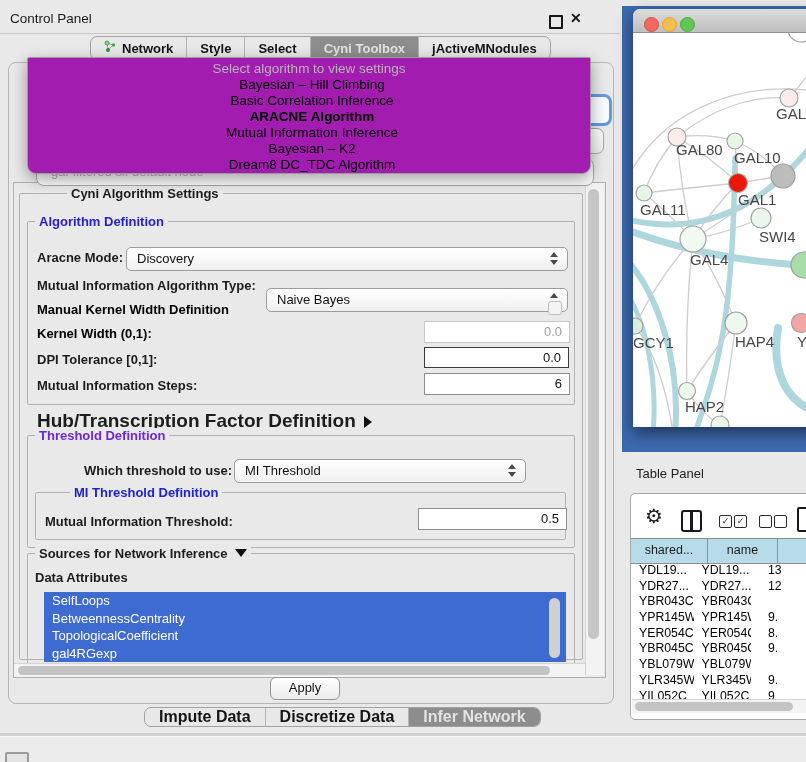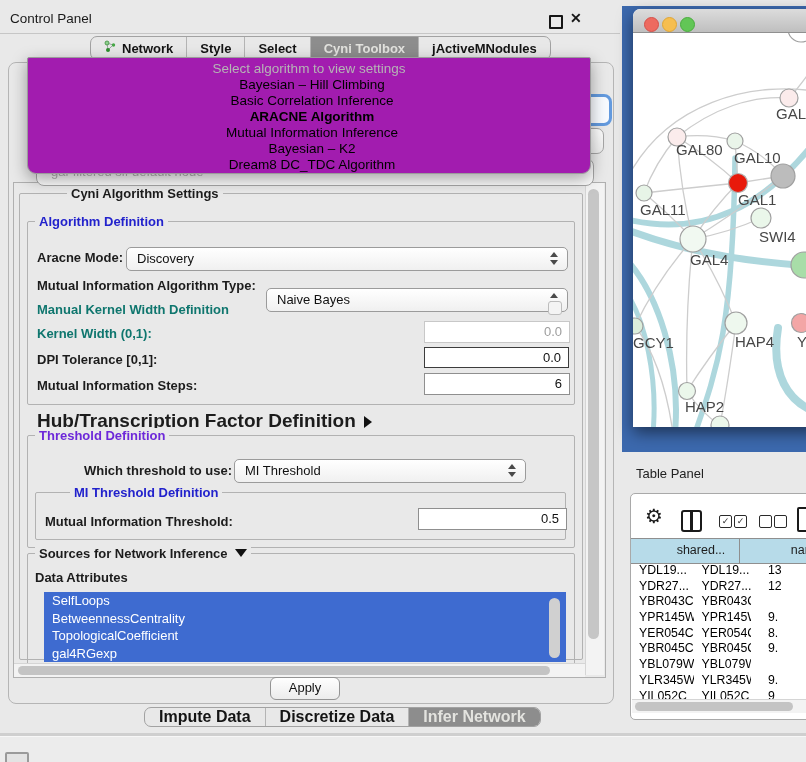--- a/index.html
+++ b/index.html
@@ -35,21 +35,21 @@
              background:linear-gradient(#fdfdfd,#ededed);z-index:5;}
   .galcombo{left:36px;top:158px;width:542px;height:26px;border:1px solid #a6a6a6;border-radius:8px;
             background:#fbfbfb;line-height:26px;padding-left:14px;color:#b4b4b4;z-index:4;}
   
   .outer-panel{left:8px;top:62px;width:604px;height:640px;border:1px solid #b5b5b5;border-radius:8px;background:#e9e9e9;}
   .scrollpane{left:13px;top:182px;width:591px;height:494px;border:1px solid #b0b0b0;background:#e9e9e9;overflow:hidden;}
   .grp{position:absolute;border:1px solid #b2b2b2;border-radius:2px;}
   .grp-title{position:absolute;background:#e9e9e9;padding:0 4px;font-weight:bold;font-size:13px;white-space:nowrap;}
   .t-black{color:#1c1c1c;} .t-blue{color:#2222cc;} .t-green{color:#6d28d9;}
   .lbl{position:absolute;font-weight:bold;font-size:13px;color:#1c1c1c;white-space:nowrap;}
-  .lbl.dis{color:#0f766e;}
+  .lbl.dis{color:#000000;}
   .combo{position:absolute;border:1px solid #9b9b9b;border-radius:5px;background:linear-gradient(#ffffff,#f0f0f0);
          line-height:22px;padding-left:10px;font-size:13px;color:#111;}
   .stepper{position:absolute;right:8px;top:4px;width:9px;}
   .stepper i{display:block;width:0;height:0;border-left:4.5px solid transparent;border-right:4.5px solid transparent;}
   .stepper .up{border-bottom:5px solid #4a4a4a;margin-bottom:3px;}
   .stepper .dn{border-top:5px solid #4a4a4a;}
   .field{position:absolute;background:#ffffff;text-align:right;padding-right:7px;font-size:13px;line-height:20px;color:#111;}
   .chk{position:absolute;width:12px;height:12px;border:1.5px solid #bdbdbd;border-radius:3px;background:#f4f4f4;}
   .tri-right{display:inline-block;width:0;height:0;border-top:6px solid transparent;border-bottom:6px solid transparent;
              border-left:8px solid #111;margin-left:8px;vertical-align:-1px;}
@@ -74,21 +74,21 @@
   
   .tp-title{left:636px;top:466px;font-size:13px;color:#222;}
   .tpanel{left:630px;top:493px;width:180px;height:225px;background:#ffffff;border:1px solid #a9a9a9;border-radius:5px;overflow:hidden;}
   .gear{position:absolute;left:14px;top:12px;font-size:20px;line-height:20px;color:#1b1b1b;font-family:"DejaVu Sans",sans-serif;}
   .split-ico{position:absolute;left:50px;top:16px;width:17px;height:18px;border:2.5px solid #1a1a1a;border-radius:3px;}
   .split-ico i{position:absolute;left:50%;top:0;bottom:0;width:2.5px;background:#1a1a1a;margin-left:-1.25px;}
   .cbx{position:absolute;top:21px;width:11px;height:11px;border:1.5px solid #2a2a2a;border-radius:2px;
        font-size:9px;line-height:10px;text-align:center;color:#2a2a2a;}
   .doc-ico{position:absolute;left:166px;top:13px;width:16px;height:21px;border:2px solid #1a1a1a;border-radius:2px;background:#fff;}
   .tp-header{position:absolute;left:0;top:44px;height:24px;display:flex;background:#b7dbe9;border-top:1px solid #8f8f8f;border-bottom:1px solid #8f8f8f;}
-  .tp-hcell{border-right:1px solid #8f8f8f;font-size:12.5px;line-height:23px;text-align:center;color:#1d1d1d;margin-left:32px;}
+  .tp-hcell{border-right:1px solid #8f8f8f;font-size:12.5px;line-height:23px;text-align:center;color:#1d1d1d;}
   .tp-rows{position:absolute;left:0;top:69px;right:0;}
   .tp-row{display:flex;height:15.7px;line-height:15.7px;font-size:12.3px;color:#000;}
   .tp-cell{padding-left:8px;white-space:nowrap;overflow:hidden;}
 </style>
 </head>
 <body>
 
 <div id="stage">
 
   <div class="abs cp-title">Control Panel</div>

